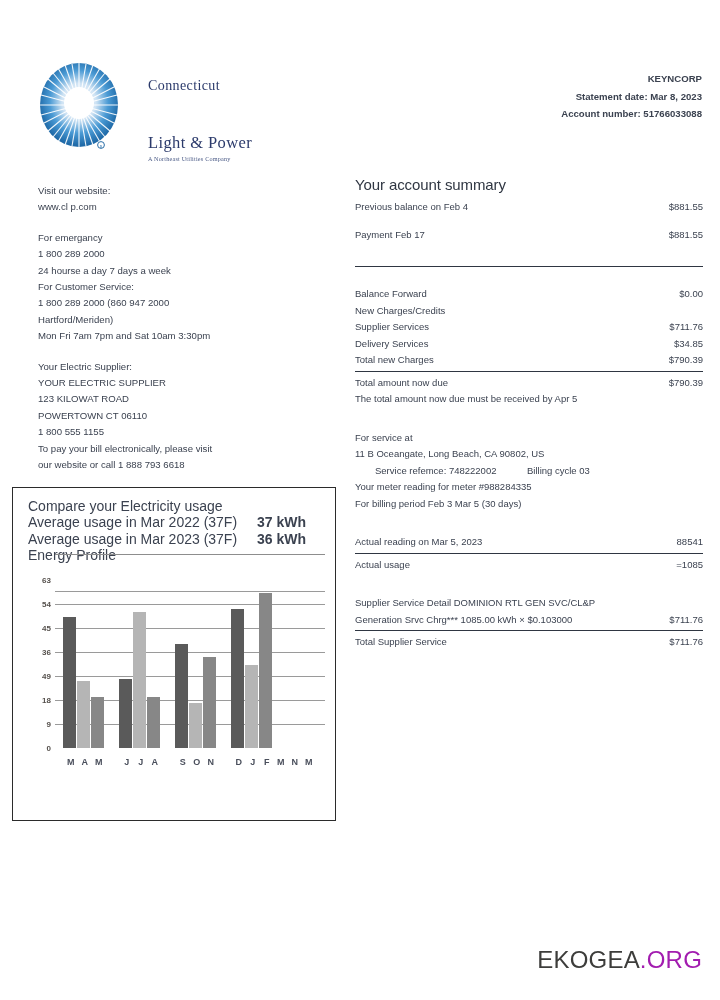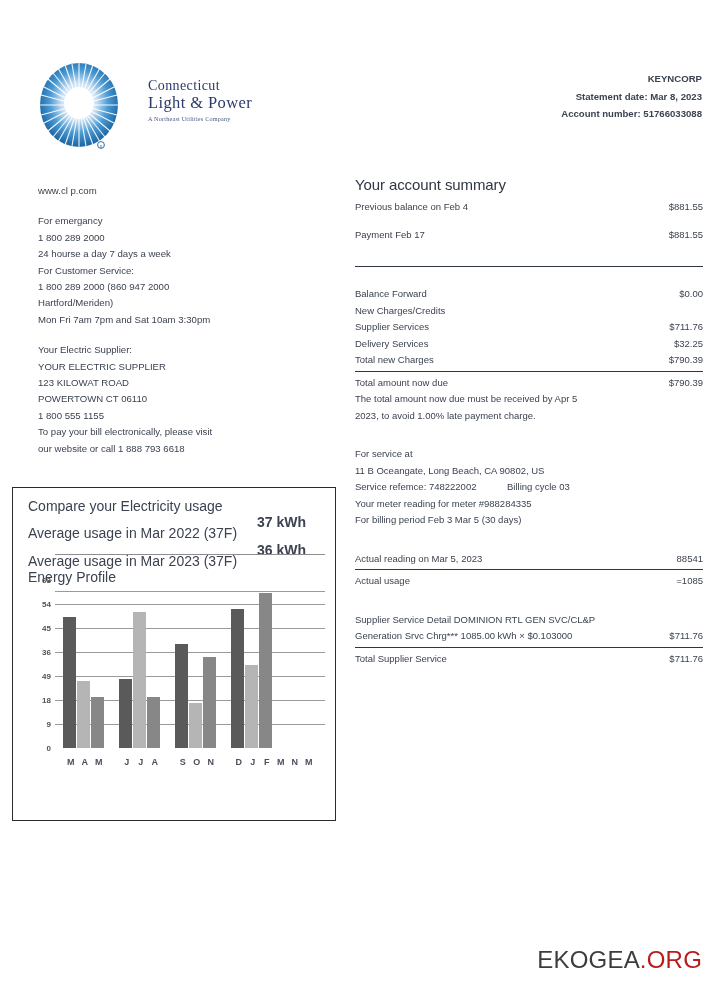--- a/index.html
+++ b/index.html
@@ -14,21 +14,21 @@
 
   
   .logo-wrap{position:absolute;left:38px;top:62px;width:290px;height:100px;}
   .logo-mark{position:absolute;left:0;top:0;width:82px;height:88px;}
   .logo-text{position:absolute;left:110px;top:16px;}
   .logo-l1,.logo-l2{
     font-family:"Liberation Serif", serif;
     color:#2b3a6b;letter-spacing:.4px;line-height:1.12;
   }
   .logo-l1{font-size:14px;}
-  .logo-l2{font-size:16.5px;}
+  .logo-l2{font-size:16.5px;margin-top:40px;}
   .logo-l3{
     font-family:"Liberation Serif", serif;
     font-size:6.2px;color:#4a5a86;margin-top:3px;letter-spacing:.2px;
   }
 
   .hdr-right{
     position:absolute;right:18px;top:70px;width:340px;
     text-align:right;font-size:9.6px;line-height:17.5px;color:#3b4250;
     font-weight:bold;
   }
@@ -50,31 +50,31 @@
   .row{display:flex;justify-content:space-between;align-items:baseline;line-height:16.5px;}
   .row .lbl{white-space:nowrap;}
   .row .val{white-space:nowrap;text-align:right;}
   .spacer-sm{height:11px;}
   .spacer-md{height:16px;}
   .spacer-lg{height:22px;}
   .rule{height:0;border-top:1.4px solid #2f3642;margin:7px 0 8px 0;}
   .rule-thin{height:0;border-top:1px solid #2f3642;margin:2px 0 3px 0;}
   .para{line-height:16.5px;}
   .inline-2{display:flex;}
-  .inline-2 .a{width:152px;white-space:nowrap;}
+  .inline-2 .a{width:152px;white-space:nowrap;margin-left:20px;}
   .inline-2 .b{white-space:nowrap;}
 
   
   .chart-panel{
     position:absolute;left:12px;top:487px;width:324px;height:334px;
     border:1.6px solid #2b2b2b;background:#fff;box-sizing:border-box;
   }
   .chart-head{position:absolute;left:15px;top:10px;width:296px;font-size:14px;line-height:16.4px;}
   .chart-head .r{display:flex;justify-content:space-between;}
-  .chart-head .r .k{white-space:nowrap;margin-top:11px;}
+  .chart-head .r .k{white-space:nowrap;}
   .chart-head .r .v{white-space:nowrap;font-weight:bold;padding-right:18px;}
   .chart-head .t{font-weight:normal;}
 
   .plot{position:absolute;left:12px;top:92px;width:300px;height:205px;}
   .yaxis{position:absolute;left:0;top:0;width:26px;height:168px;}
   .yaxis span{
     position:absolute;right:0;font-size:8px;font-weight:bold;color:#55504c;
     transform:translateY(-50%);
   }
   .grid{position:absolute;left:30px;top:0;right:0;height:168px;}
@@ -91,21 +91,21 @@
     font-size:9px;font-weight:bold;color:#4a4f5c;letter-spacing:.5px;
   }
   .xaxis span{position:absolute;transform:translateX(-50%);}
 
   
   .wm{
     position:absolute;right:18px;bottom:26px;
     font-size:24px;letter-spacing:.2px;font-family:"Liberation Sans", sans-serif;
   }
   .wm .a{color:#3d3d3b;}
-  .wm .b{color:#b91c1c;}
+  .wm .b{color:#a21caf;}
 </style>
 </head>
 <body>
 
 <div class="page">
 
   <div class="logo-wrap">
     <svg class="logo-mark" viewBox="0 0 82 88">
       <defs>
         <radialGradient id="sb" cx="50%" cy="46%" r="52%">
@@ -161,20 +161,21 @@
     </div>
   </div>
 
   <div class="hdr-right">
     <div>KEYNCORP</div>
     <div>Statement date: Mar 8, 2023</div>
     <div>Account  number:  51766033088</div>
   </div>
 
   <div class="leftcol">
+    <div class="ln">Visit our website:</div>
     <div class="ln">www.cl p.com</div>
     <div class="gap"></div>
     <div class="ln">For emergancy</div>
     <div class="ln">1 800 289 2000</div>
     <div class="ln">24 hourse a day 7 days a week</div>
     <div class="ln">For Customer Service:</div>
     <div class="ln">1 800 289 2000 (860 947 2000</div>
     <div class="ln">Hartford/Meriden)</div>
     <div class="ln">Mon Fri 7am 7pm and Sat 10am 3:30pm</div>
     <div class="gap"></div>
@@ -211,36 +212,35 @@
     <div class="row">
       <span class="lbl">New Charges/Credits</span>
       <span class="val"></span>
     </div>
     <div class="row">
       <span class="lbl">Supplier Services</span>
       <span class="val">$711.76</span>
     </div>
     <div class="row">
       <span class="lbl">Delivery Services</span>
-      <span class="val">$32.25</span>
+      <span class="val">$34.85</span>
     </div>
     <div class="row">
       <span class="lbl">Total new Charges</span>
       <span class="val">$790.39</span>
     </div>
 
     <div class="rule-thin"></div>
 
     <div class="row">
       <span class="lbl">Total amount  now due</span>
       <span class="val">$790.39</span>
     </div>
 
     <div class="para">The total amount  now  due must  be received  by Apr 5</div>
-    <div class="para">2023,  to avoid 1.00% late payment charge.</div>
 
     <div class="spacer-lg"></div>
 
     <div class="para">For service at</div>
     <div class="para">11 B Oceangate, Long Beach,  CA 90802, US</div>
     <div class="inline-2 para">
       <span class="a">Service refemce: 748222002</span>
       <span class="b">Billing cycle 03</span>
     </div>
     <div class="para">Your meter  reading for  meter #988284335</div>

